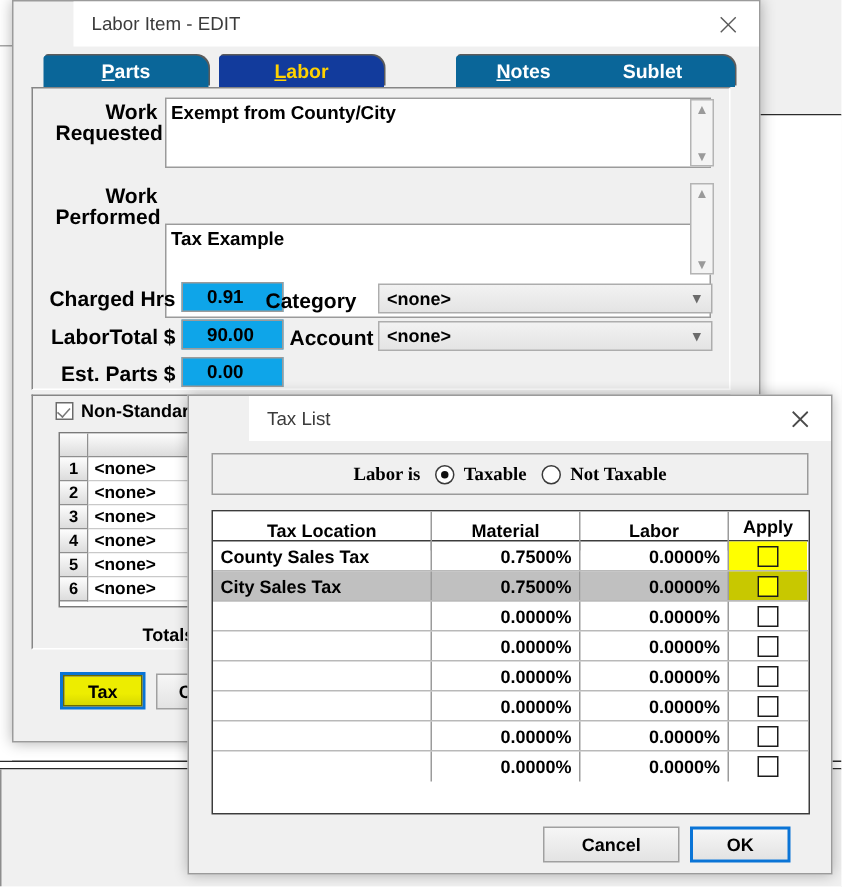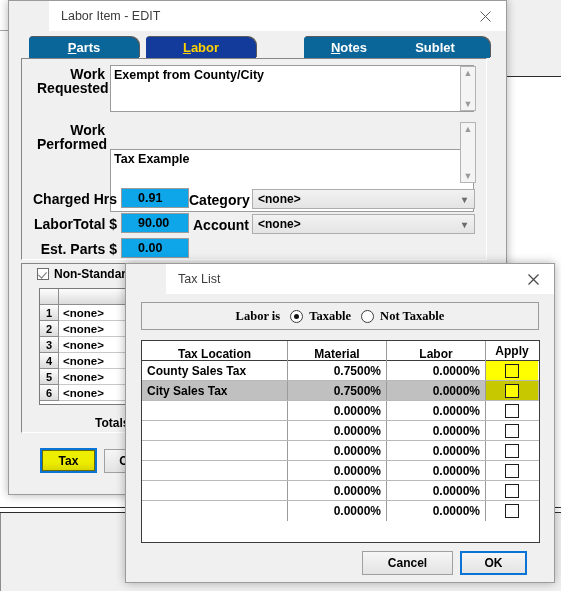--- a/index.html
+++ b/index.html
@@ -350,21 +350,21 @@
     <div class="lbl" style="left:20px; top:216px; width:88px;">LaborTotal $</div>
     <div class="inputbox" style="left:112px; top:212px; width:68px; height:20px;">
       <span>90.00</span>
     </div>
 
     <div class="lbl" style="left:20px; top:241px; width:88px;">Est. Parts $</div>
     <div class="inputbox" style="left:112px; top:237px; width:68px; height:20px;">
       <span>0.00</span>
     </div>
 
-    <div class="lbl" style="left:180px; top:192px; width:60px;">Category</div>
+    <div class="lbl" style="left:168px; top:192px; width:60px;">Category</div>
     <div class="combo" style="left:243px; top:188px; width:223px; height:20px;">
       <span>&lt;none&gt;</span>
       <span class="chev">▾</span>
     </div>
 
     <div class="lbl" style="left:180px; top:217px; width:60px;">Account</div>
     <div class="combo" style="left:243px; top:213px; width:223px; height:20px;">
       <span>&lt;none&gt;</span>
       <span class="chev">▾</span>
     </div>

